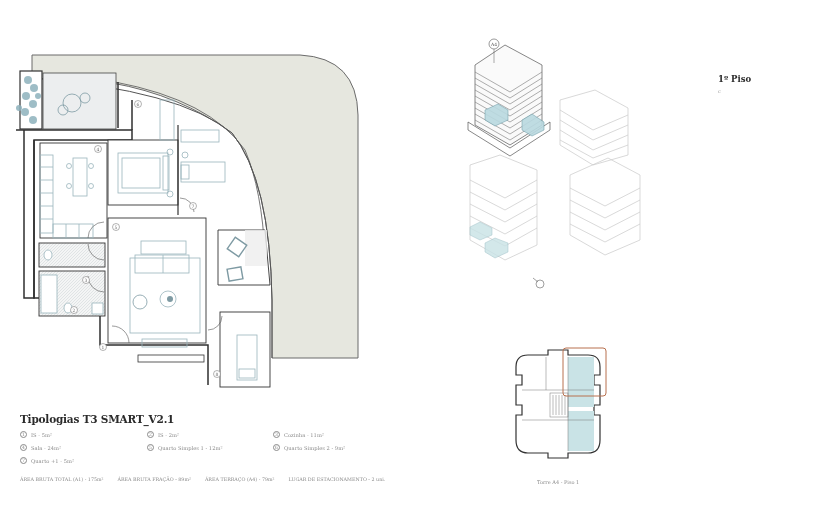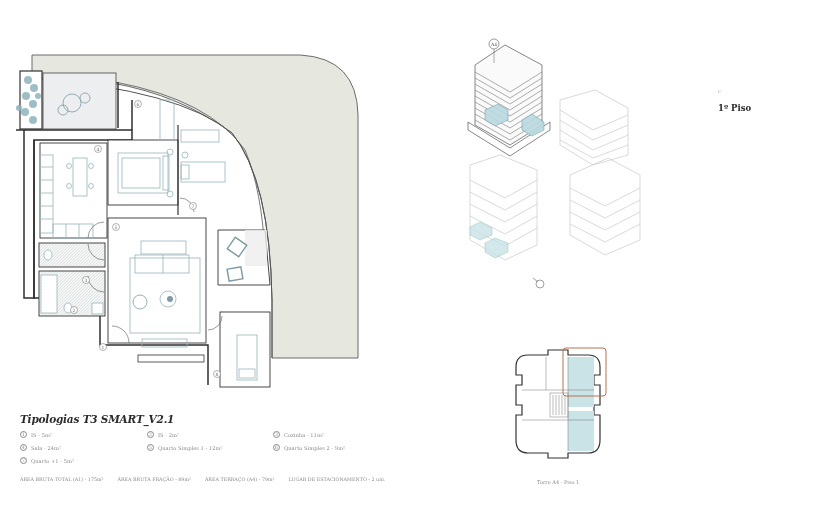--- a/index.html
+++ b/index.html
@@ -1,29 +1,29 @@
 <!DOCTYPE html>
 <html><head>
 <meta charset="utf-8">
 <style>
   html, body { margin:0; padding:0; background:#ffffff; }
   body { width:814px; height:506px; position:relative; overflow:hidden; font-family:"DejaVu Serif", serif; color:#333; }
   .abs { position:absolute; }
   svg { display:block; }
-  .title { left:20px; top:413px; font-family:"DejaVu Serif", serif; font-weight:bold; font-size:10.5px; color:#2b2b2b; letter-spacing:-0.2px;font-style:italic; }
+  .title { left:20px; top:413px; font-family:"DejaVu Serif", serif; font-weight:bold; font-size:10.5px; color:#2b2b2b; letter-spacing:-0.2px; }
   .legend { left:20px; top:428px; width:380px; }
   .legend-row { display:flex; height:13px; align-items:center; }
   .legend-item { display:flex; align-items:center; font-family:"DejaVu Serif", serif; font-size:5.2px; color:#8a8a8a; }
   .legend-item.c1 { width:127px; }
   .legend-item.c2 { width:126px; }
   .legend-item.c3 { width:127px; }
   .num { display:inline-flex; width:7px; height:7px; border:0.6px solid #8a8a8a; border-radius:50%; align-items:center; justify-content:center; font-size:4.6px; margin-right:4px; box-sizing:border-box; }
   .areas { left:20px; top:477px; display:flex; font-family:"DejaVu Serif", serif; font-size:4.8px; color:#8a8a8a; }
   .areas span { margin-right:14px; }
-  .floor-title { left:718px; top:74px; font-family:"DejaVu Serif", serif; font-weight:bold; font-size:8.5px; color:#2b2b2b;margin-top:29px; }
+  .floor-title { left:718px; top:74px; font-family:"DejaVu Serif", serif; font-weight:bold; font-size:8.5px; color:#2b2b2b; }
   .floor-sub { left:718px; top:88px; font-size:5px; color:#999; font-family:"DejaVu Serif", serif; }
   .tower-caption { left:537px; top:479px; font-size:5px; color:#8a8a8a; font-family:"DejaVu Serif", serif; }
 </style>
 </head>
 <body>
 
 <div class="abs" style="left:0;top:0;width:400px;height:400px;">
   <svg width="400" height="400" viewBox="0 0 400 400">
 
     <path d="M32 55 L300 55 Q357 58 358 115 L358 358 L272 358 L272 300 Q270 180 232 133 Q180 95 112 83 L32 78 Z" fill="#e6e7df" stroke="#6b6b6b" stroke-width="1"></path>

